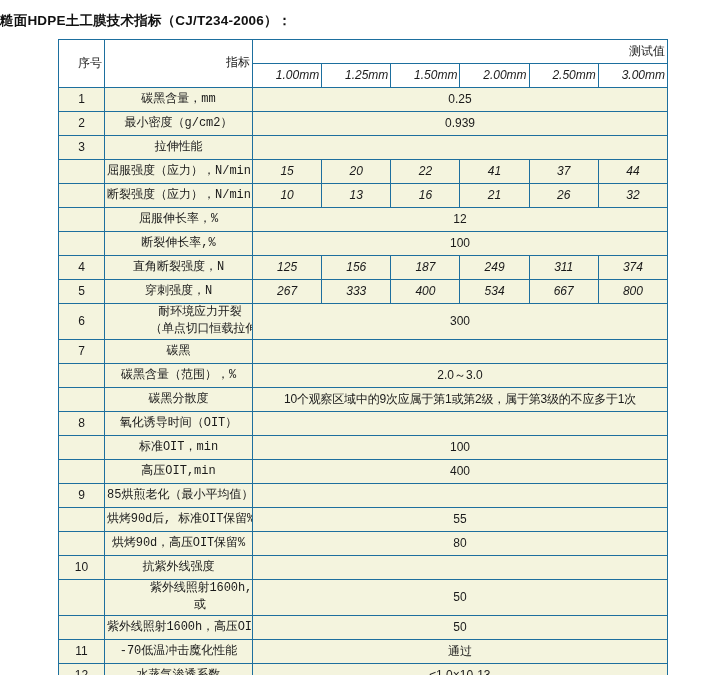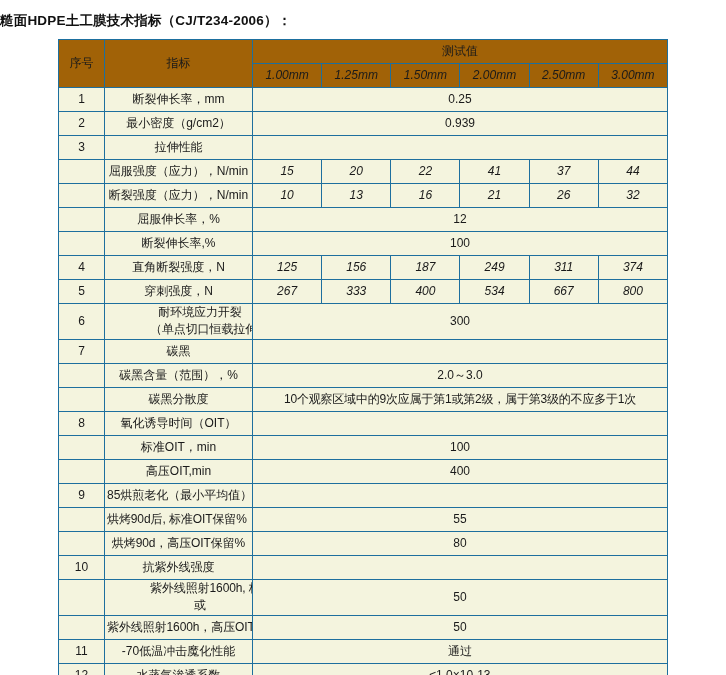--- a/index.html
+++ b/index.html
@@ -42,29 +42,31 @@
     text-align: center;
     vertical-align: middle;
     background: #f4f4de;
     line-height: 1.25;
     height: 24px;
     box-sizing: border-box;
     overflow: hidden;
     white-space: nowrap;
   }
   table.spec th {
-    background: #a16207;
+    background: #ffffff;
+    text-align: right;
   }
   td.idx, th.idx {
     background: #eff7fd;
     width: 46px;
     font-size: 12px;
   }
   td.label, th.label {
     width: 148px;
+    font-family: Liberation Mono, monospace;
   }
   td.val, th.val {
     width: 69px;
     font-style: italic;
   }
   td.merged {
     text-align: center;
     margin-left: 33px;
   }
   td.tall2 {
@@ -106,21 +108,21 @@
         <th class="val">1.50mm</th>
         <th class="val">2.00mm</th>
         <th class="val">2.50mm</th>
         <th class="val">3.00mm</th>
       </tr>
     </thead>
     <tbody>
 
       <tr>
         <td class="idx">1</td>
-        <td class="label">断裂伸长率，mm</td>
+        <td class="label">碳黑含量，mm</td>
         <td class="merged" colspan="6">0.25</td>
       </tr>
 
       <tr>
         <td class="idx">2</td>
         <td class="label">最小密度（g/cm2）</td>
         <td class="merged" colspan="6">0.939</td>
       </tr>
 
       <tr>

